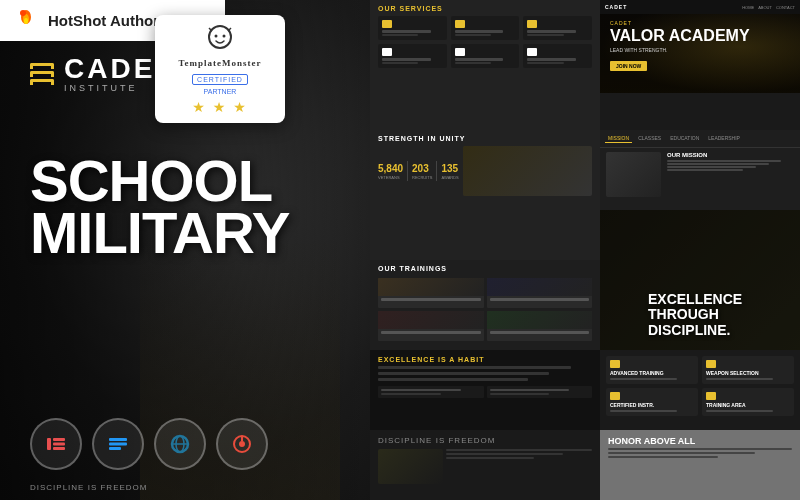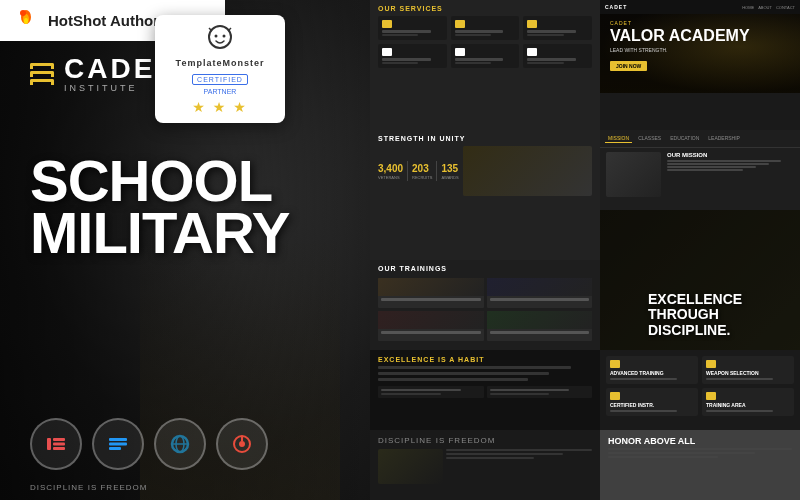--- a/index.html
+++ b/index.html
@@ -162,20 +162,21 @@
     }
     .tm-cat-icon {
       font-size: 20px;
       margin-bottom: 2px;
     }
     .tm-title {
       font-size: 9px;
       font-weight: 700;
       color: #333;
       letter-spacing: 1px;
+      font-family: Liberation Serif, serif;
     }
     .tm-certified {
       font-size: 7px;
       color: #555;
       letter-spacing: 1px;
       border: 1px solid #3a6ee8;
       color: #3a6ee8;
       padding: 1px 4px;
       border-radius: 2px;
       margin: 3px 0;
@@ -648,21 +649,21 @@
           <div class="mission-line" style="width:60%;"></div>
         </div>
       </div>
     </div>
   </div>
 
   <div class="mockup-section" style="top:130px;left:0;width:230px;height:130px;background:#222;">
     <div class="services-title" style="color:#fff;">STRENGTH IN UNITY</div>
     <div class="stats-row">
       <div>
-        <div class="stat-num">3,400</div>
+        <div class="stat-num">5,840</div>
         <div class="stat-label">VETERANS</div>
       </div>
       <div class="stat-divider"></div>
       <div>
         <div class="stat-num">203</div>
         <div class="stat-label">RECRUITS</div>
       </div>
       <div class="stat-divider"></div>
       <div>
         <div class="stat-num">135</div>
@@ -742,21 +743,21 @@
         <div style="height:2px;background:#444;border-radius:1px;margin-top:2px;width:80%;"></div>
       </div>
       <div style="background:#222;padding:4px;border-radius:2px;">
         <div style="width:10px;height:8px;background:#e8c030;border-radius:1px;margin-bottom:2px;"></div>
         <div style="font-size:5px;color:#fff;font-weight:700;text-transform:uppercase;">TRAINING AREA</div>
         <div style="height:2px;background:#444;border-radius:1px;margin-top:2px;width:80%;"></div>
       </div>
     </div>
   </div>
 
-  <div class="mockup-section" style="top:430px;right:0;width:200px;height:70px;background:#404040;">
+  <div class="mockup-section" style="top:430px;right:0;width:200px;height:70px;background:#737373;">
     <div style="font-size:9px;font-weight:900;color:#fff;padding:6px 8px 2px;text-transform:uppercase;">HONOR ABOVE ALL</div>
     <div style="padding:0 8px;display:flex;flex-direction:column;gap:2px;">
       <div style="height:2px;background:#444;border-radius:1px;"></div>
       <div style="height:2px;background:#444;border-radius:1px;width:80%;"></div>
       <div style="height:2px;background:#444;border-radius:1px;width:60%;"></div>
     </div>
   </div>
 
   <div class="mockup-section" style="top:430px;left:0;width:230px;height:70px;background:#1a1a1a;">
     <div style="padding:6px 8px;">

